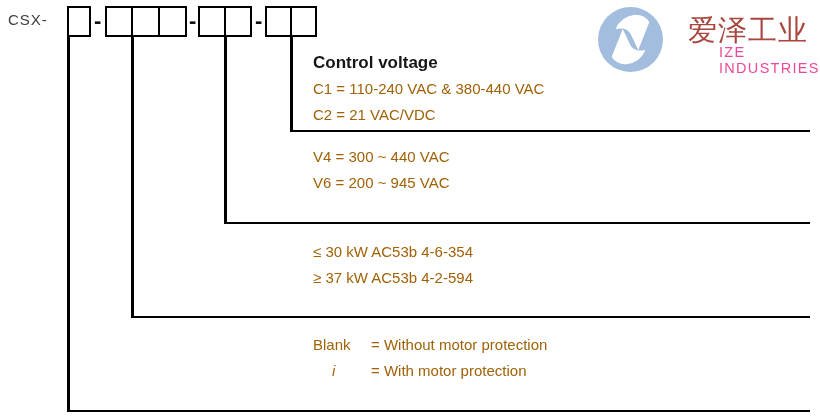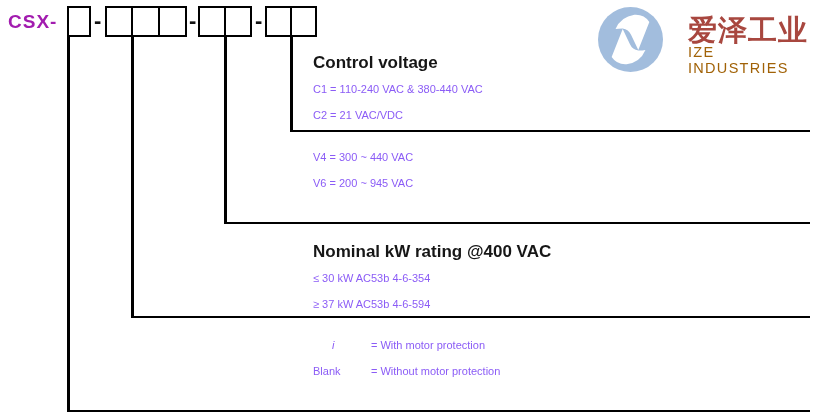--- a/index.html
+++ b/index.html
@@ -13,24 +13,24 @@
     height: 419px;
     background: #ffffff;
     overflow: hidden;
     color: #1b1b1b;
   }
 
   
   .prefix {
     position: absolute;
     left: 8px; top: 11px;
-    font-size: 19px;
-    font-weight: 700;
+    font-size: 15px;
+    font-weight: 400;
     letter-spacing: 1px;
-    color: #a21caf;
+    color: #404040;
   }
 
   
   .boxgroup {
     position: absolute;
     top: 6px;
     display: flex;
   }
   .cell {
     box-sizing: border-box;
@@ -67,24 +67,24 @@
     left: 313px;
     width: 495px;
   }
   .sec-title {
     font-size: 17px;
     font-weight: 700;
     line-height: 26px;
     color: #161616;
   }
   .sec-line {
-    font-size: 11px;
+    font-size: 15px;
     font-weight: 400;
     line-height: 26px;
-    color: #8b5cf6;
+    color: #a16207;
     white-space: pre;
   }
   .mp-label {
     display: inline-block;
     box-sizing: border-box;
     width: 58px;
   }
   .mp-italic {
     font-style: italic;
     padding-left: 19px;
@@ -93,31 +93,31 @@
   
   .logo-mark {
     position: absolute;
     left: 598px; top: 7px;
     width: 65px; height: 65px;
   }
   .logo-cn {
     position: absolute;
     left: 688px; top: 11px;
     font-size: 29px;
-    font-weight: 700;
+    font-weight: 400;
     letter-spacing: 1px;
     color: #a8473f;
   }
   .logo-en {
     position: absolute;
-    left: 688px; top: 44px;
+    left: 719px; top: 44px;
     font-size: 14.5px;
     font-weight: 400;
     letter-spacing: 1.3px;
-    color: #a16207;
+    color: #ec4899;
   }
 </style>
 </head>
 <body>
 
 <div class="canvas">
 
   <div class="prefix">CSX-</div>
 
   <div class="boxgroup" style="left:67px">
@@ -161,28 +161,27 @@
     <div class="sec-line">C1 = 110-240 VAC &amp; 380-440 VAC</div>
     <div class="sec-line">C2 = 21 VAC/VDC</div>
   </div>
 
   <div class="section" style="top:144px">
     <div class="sec-line">V4 = 300 ~ 440 VAC</div>
     <div class="sec-line">V6 = 200 ~ 945 VAC</div>
   </div>
 
   <div class="section" style="top:239px">
-    <div class="sec-title">Nominal kW rating @400 VAC</div>
     <div class="sec-line">≤ 30 kW AC53b 4-6-354</div>
-    <div class="sec-line">≥ 37 kW AC53b 4-6-594</div>
+    <div class="sec-line">≥ 37 kW AC53b 4-2-594</div>
   </div>
 
   <div class="section" style="top:332px">
+    <div class="sec-line"><span class="mp-label">Blank</span><span>= Without motor protection</span></div>
     <div class="sec-line"><span class="mp-label mp-italic">i</span><span>= With motor protection</span></div>
-    <div class="sec-line"><span class="mp-label">Blank</span><span>= Without motor protection</span></div>
   </div>
 
   <svg class="logo-mark" viewBox="0 0 100 100" aria-hidden="true">
     <circle cx="50" cy="50" r="50" fill="#a2bddd"></circle>
     <path d="M27 34 Q35 15 56 12 Q71 11 79 23 L62 66 L51 43 Q47 34 38 33 Q31 33 27 34 Z" fill="#ffffff"></path>
     <path d="M27 34 Q35 15 56 12 Q71 11 79 23 L62 66 L51 43 Q47 34 38 33 Q31 33 27 34 Z" fill="#ffffff" transform="rotate(180 50 50)"></path>
   </svg>
   <div class="logo-cn">爱泽工业</div>
   <div class="logo-en">IZE INDUSTRIES</div>
 

